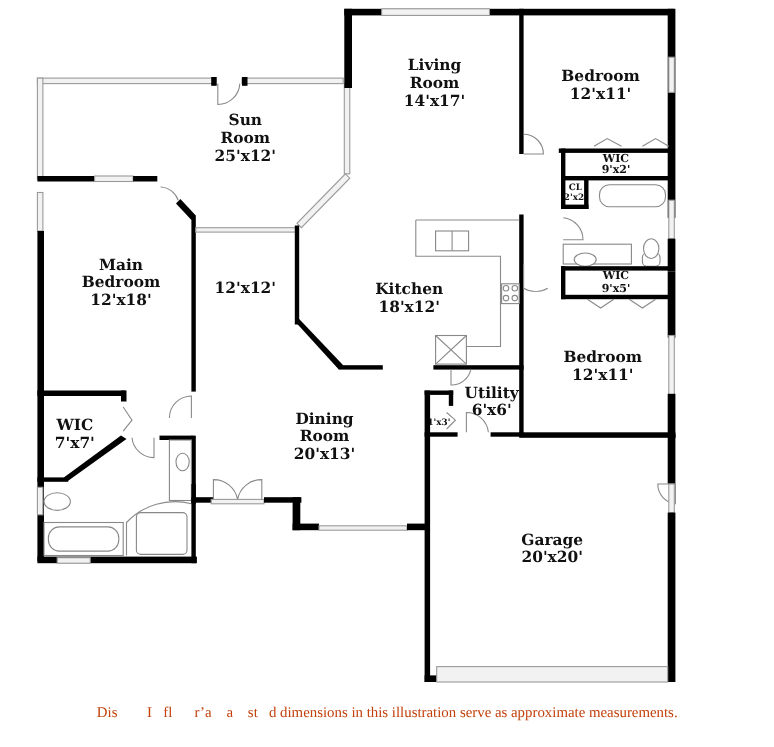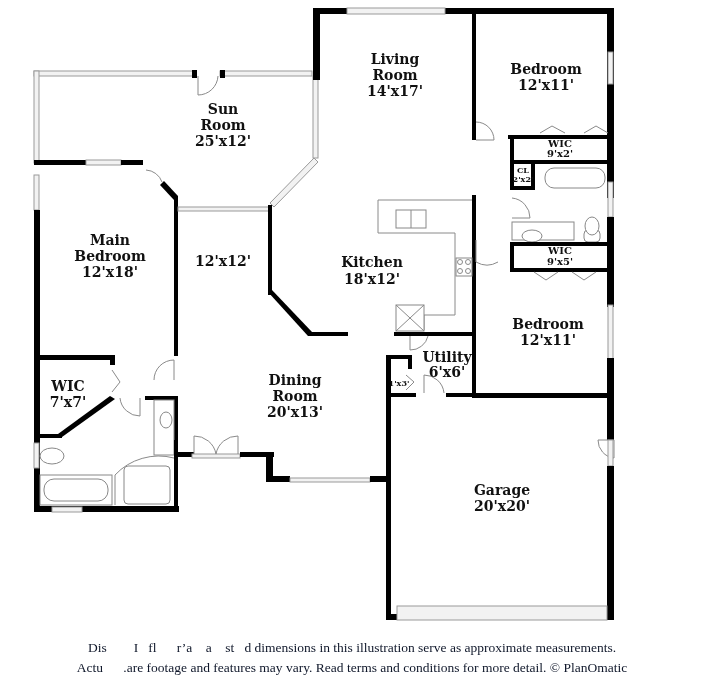--- a/index.html
+++ b/index.html
@@ -7,21 +7,21 @@
   #plan { position:absolute; left:0; top:0; width:704px; height:640px; }
   .wall { fill:#000; }
   .win { fill:#f2f2f2; stroke:#9a9a9a; stroke-width:1; }
   .thin { fill:none; stroke:#8a8a8a; stroke-width:1; }
   .fix { fill:#fff; stroke:#888; stroke-width:1; }
   .lbl { font-family:"DejaVu Serif","Liberation Serif",serif; font-weight:bold; fill:#111; text-anchor:middle; }
   .lbl-lg { font-size:14px; }
   .lbl-sm { font-size:10px; }
   .lbl-xs { font-size:8px; }
   .disclaimer { position:absolute; left:0; top:638px; width:704px; text-align:center;
-    font-family:"Liberation Serif","DejaVu Serif",serif; font-size:13.5px; color:#0f172a; line-height:20px; }
+    font-family:"Liberation Serif","DejaVu Serif",serif; font-size:13.5px; color:#c2410c; line-height:20px; }
 </style>
 </head>
 <body>
 
 <svg id="plan" viewBox="0 0 704 640" xmlns="http://www.w3.org/2000/svg">
 
   <g>
     <rect class="win" x="34" y="71" width="162" height="5"></rect>
     <rect class="win" x="220" y="71" width="92" height="5"></rect>
     <rect class="win" x="34" y="71" width="5" height="92"></rect>
@@ -198,14 +198,13 @@
     <text class="lbl lbl-lg" x="295" y="401"><tspan>Room</tspan></text>
     <text class="lbl lbl-lg" x="295" y="417"><tspan>20'x13'</tspan></text>
 
     <text class="lbl lbl-lg" x="502" y="495"><tspan>Garage</tspan></text>
     <text class="lbl lbl-lg" x="502" y="511"><tspan>20'x20'</tspan></text>
   </g>
 </svg>
 
 <div class="disclaimer">
   <div>Dis&nbsp; &nbsp; &nbsp; &nbsp; I&nbsp; &nbsp;fl&nbsp; &nbsp; &nbsp; r’a&nbsp; &nbsp; a&nbsp; &nbsp; st&nbsp; &nbsp;d dimensions in this illustration serve as approximate measurements.</div>
-  <div>Actu&nbsp; &nbsp; &nbsp; .are footage and features may vary. Read terms and conditions for more detail. © PlanOmatic</div>
 </div>
 
 </body></html>

